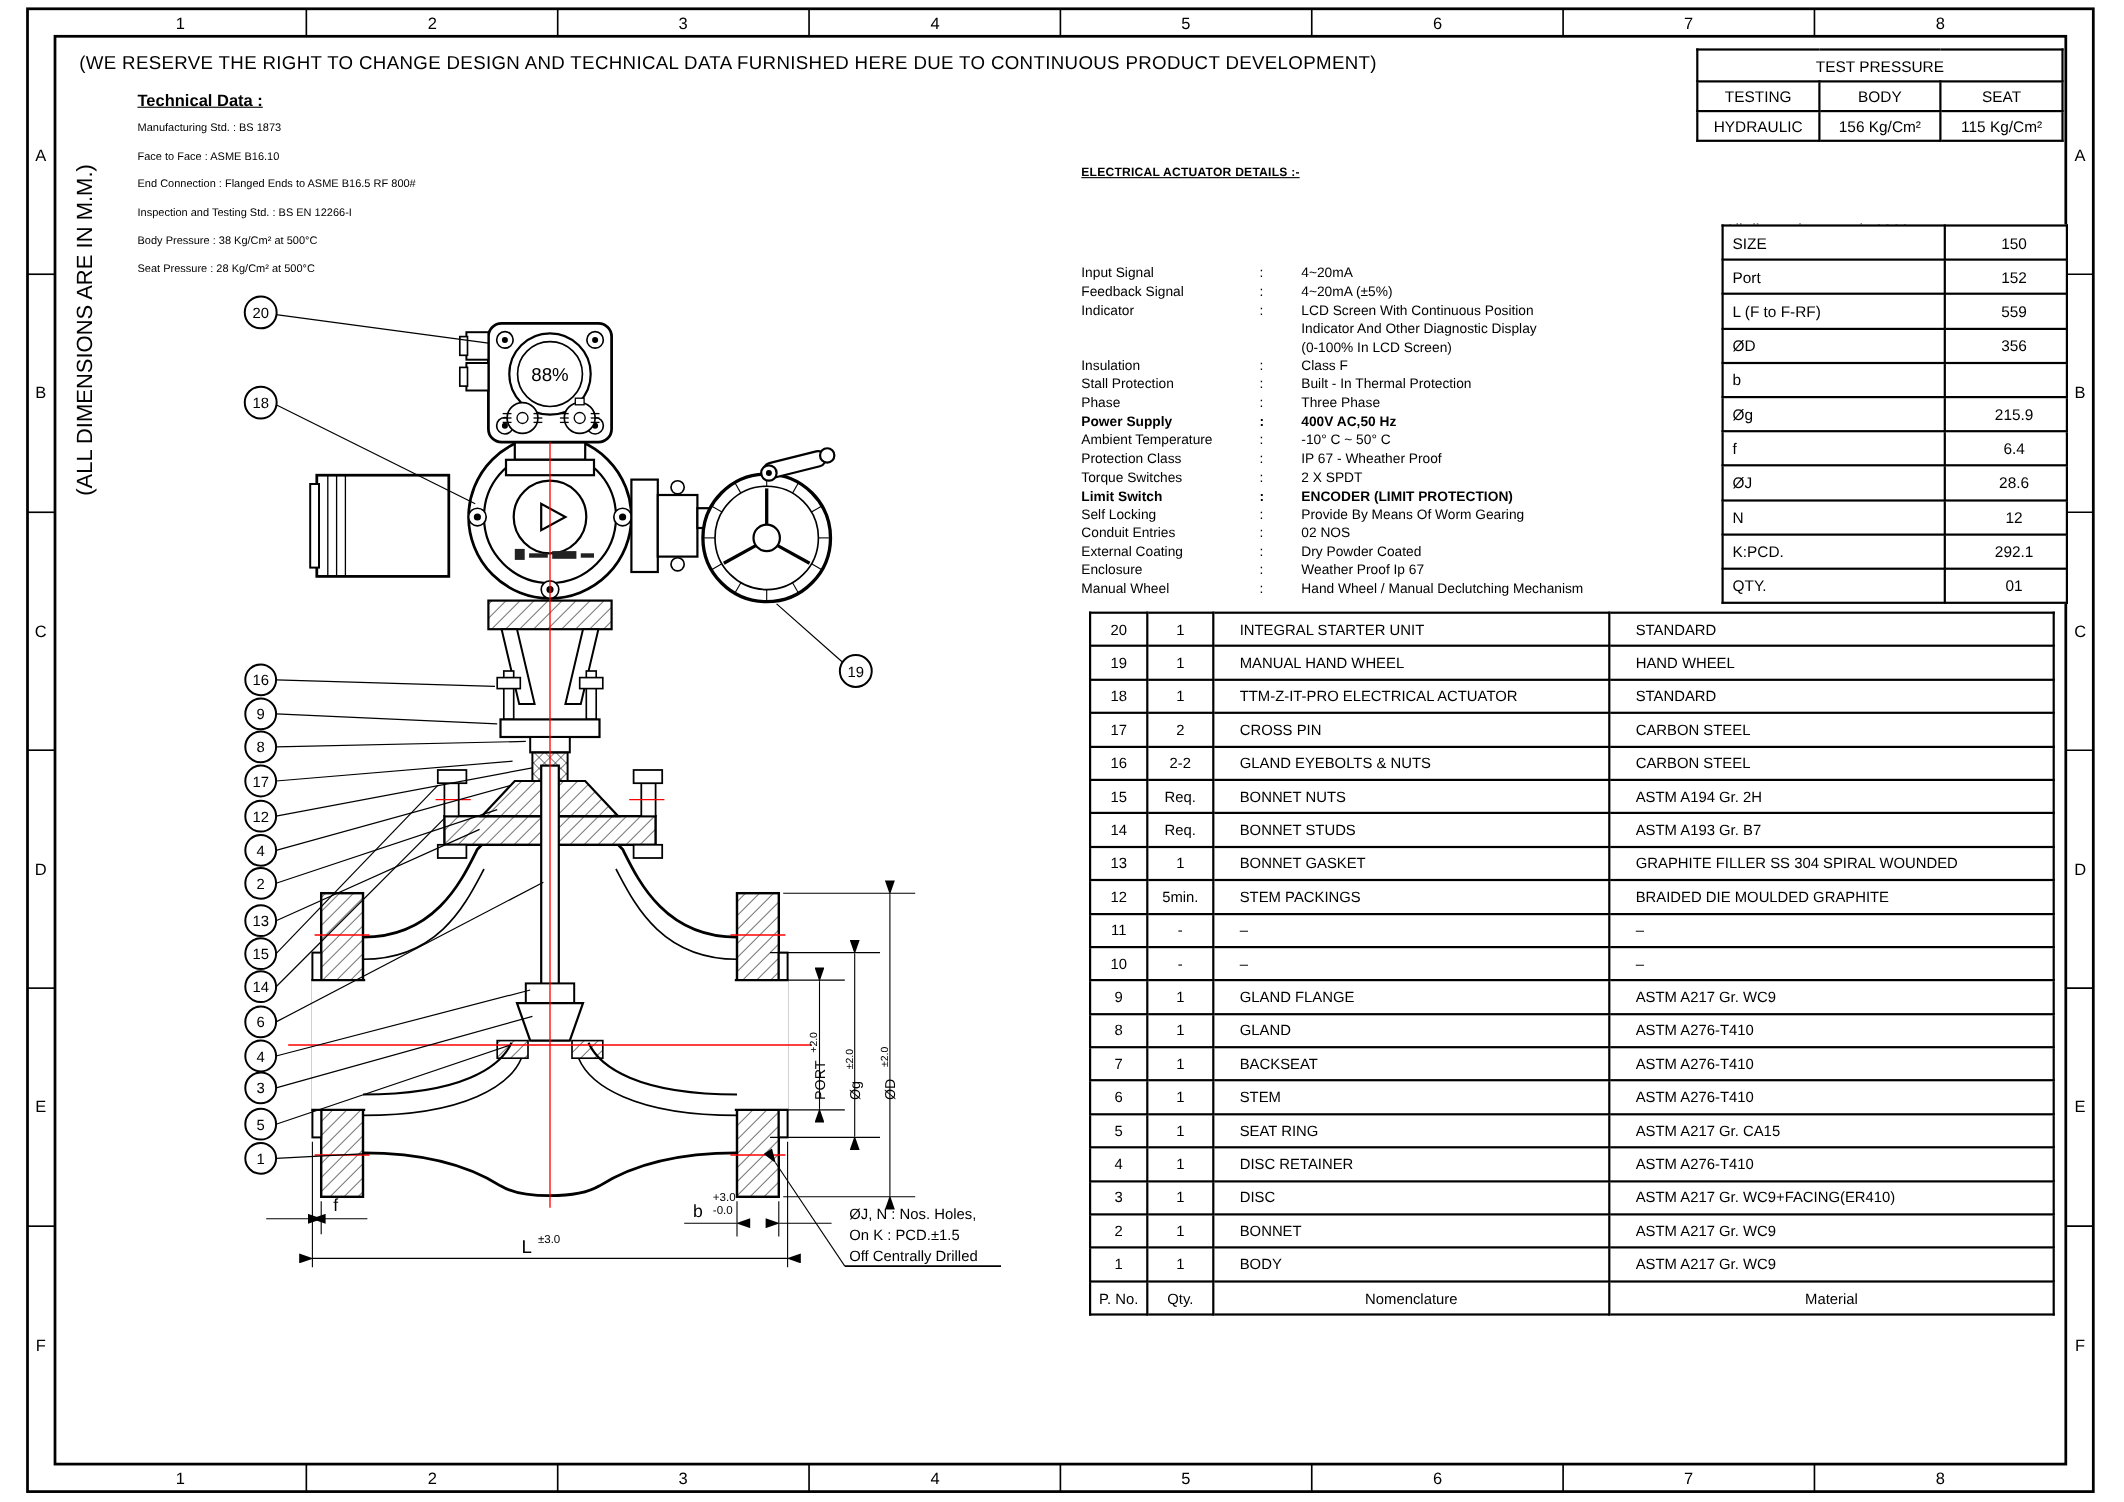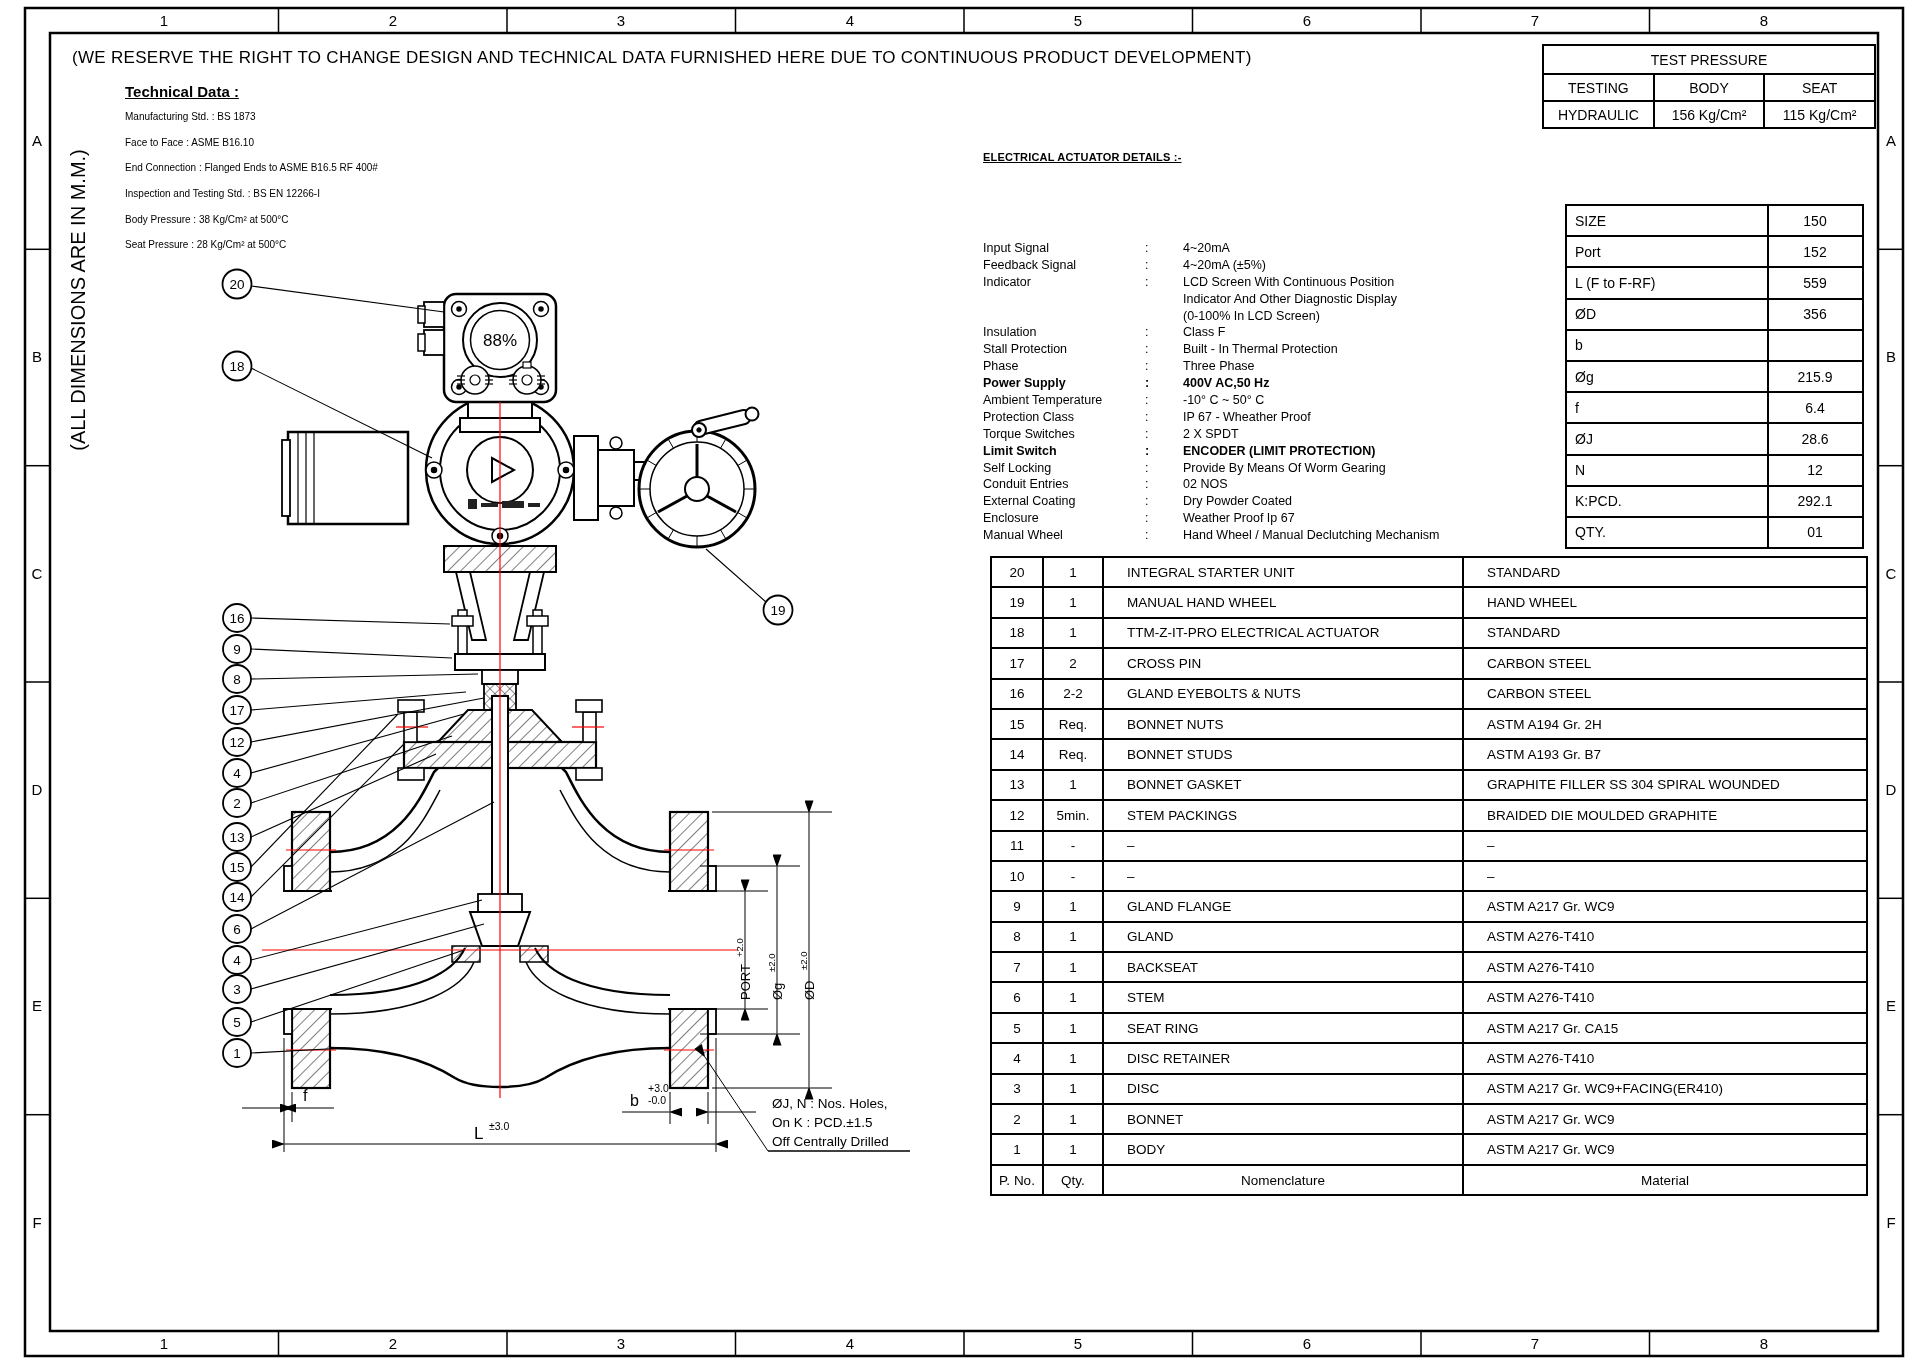--- a/index.html
+++ b/index.html
@@ -17,21 +17,21 @@
   .ea-list .row{display:grid;grid-template-columns:162px 38px auto;font-size:12.5px;height:16.9px;white-space:nowrap;}
   .ea-list .row:nth-child(9),.ea-list .row:nth-child(13){font-weight:bold;}
   
   table{border-collapse:collapse;table-layout:fixed;background:#fff;}
   td,th{border:2px solid #000;font-weight:normal;overflow:hidden;white-space:nowrap;}
   .tp{width:334px;font-size:14px;text-align:center;}
   .tp td{height:23px;}
   .tp .hd{height:25px;}
   .dim{width:283px;font-size:14px;}
   .dim td{height:27.2px;padding-left:8px;margin-top:29px;}
-  .dim td.v{text-align:center;padding-left:0;}
+  .dim td.v{text-align:center;padding-left:16px;}
   .dims-cap{font-size:14.5px;}
   .parts{width:876px;font-size:13.5px;}
   .parts td{height:26.4px;}
   .parts td.c{text-align:center;}
   .parts td.l{padding-left:23px;}
 </style>
 </head>
 <body>
 
 <div id="sheet">
@@ -445,21 +445,21 @@
 </svg>
 
 <div class="abs disclaimer" style="left:72px;top:48px;">(WE RESERVE THE RIGHT TO CHANGE DESIGN AND TECHNICAL DATA FURNISHED HERE DUE TO CONTINUOUS PRODUCT DEVELOPMENT)</div>
 
 <div class="abs sidenote" style="left:78px;top:300px;">(ALL DIMENSIONS ARE IN M.M.)</div>
 
 <div class="abs td-head" style="left:125px;top:83px;">Technical Data :</div>
 <div class="abs td-lines" style="left:125px;top:111px;">
   <div>Manufacturing Std. : BS 1873</div>
   <div>Face to Face : ASME B16.10</div>
-  <div>End Connection : Flanged Ends to ASME B16.5 RF 400#</div>
+  <div>End Connection : Flanged Ends to ASME B16.5 RF 800#</div>
   <div>Inspection and Testing Std. : BS EN 12266-I</div>
   <div>Body Pressure : 38 Kg/Cm² at 500°C</div>
   <div>Seat Pressure : 28 Kg/Cm² at 500°C</div>
 </div>
 
 <table class="abs tp" style="left:1542px;top:44px;padding-left:44px;">
   <tbody>
         <tr>
           <td class="hd" colspan="3">TEST PRESSURE</td>
         </tr>

